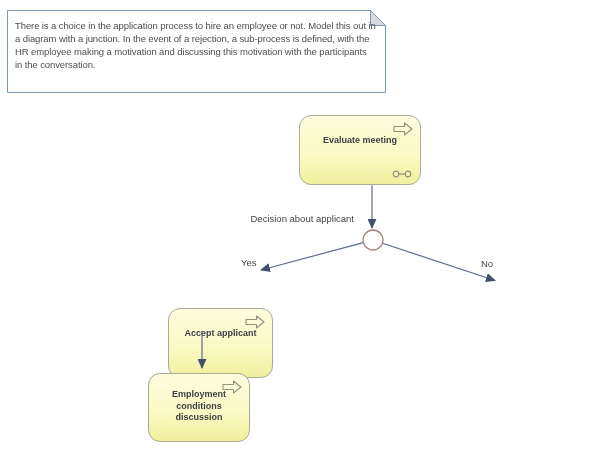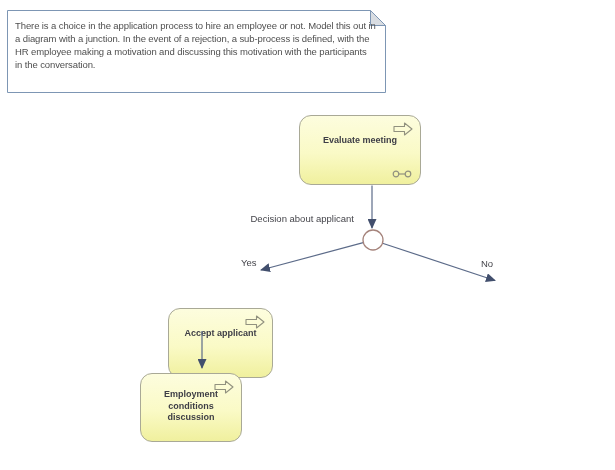--- a/index.html
+++ b/index.html
@@ -26,21 +26,21 @@
     position:absolute; left:3px; right:3px; top:19px; text-align:center;
     font-size:9px; font-weight:bold; line-height:11.5px; color:#3E3E46;
   }
   .pbox.two-line .label { top:15px; }
   .proc-icon { position:absolute; top:6px; right:7px; width:20px; height:14px; }
   .chain-icon { position:absolute; bottom:6px; right:8px; width:20px; height:8px; }
 
   #node-evaluate   { left:299px; top:115px; width:122px; height:70px;text-decoration:underline; }
   #node-accept     { left:168px; top:260px; width:105px; height:70px;margin-top:48px; }
   #node-reject     { left:498px; top:260px; width:105px; height:73px; }
-  #node-employment { left:140px; top:373px; width:102px; height:69px; }
+  #node-employment { left:148px; top:373px; width:102px; height:69px; }
 
   
   .connectors { position:absolute; left:0; top:0; width:615px; height:470px; pointer-events:none; }
 
   
   .edge-label { position:absolute; font-size:9.5px; color:#45454B; white-space:nowrap; }
   #lbl-decision { left:246px; top:213px; width:108px; text-align:right; }
   #lbl-yes { left:241px; top:257px; }
   #lbl-no  { left:481px; top:258px; }
 </style>

